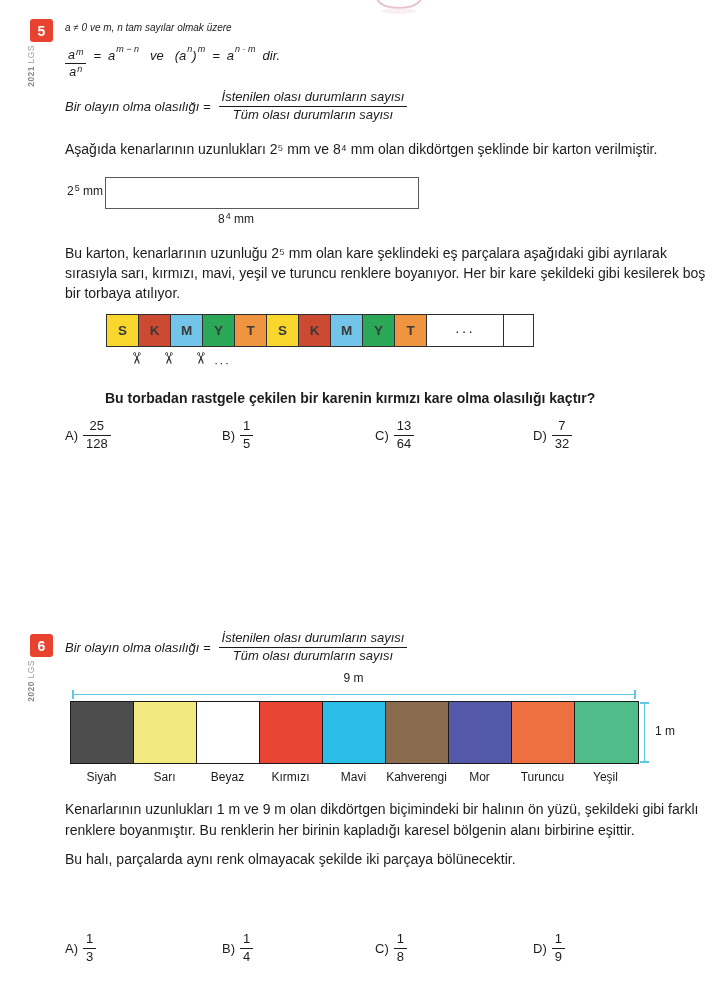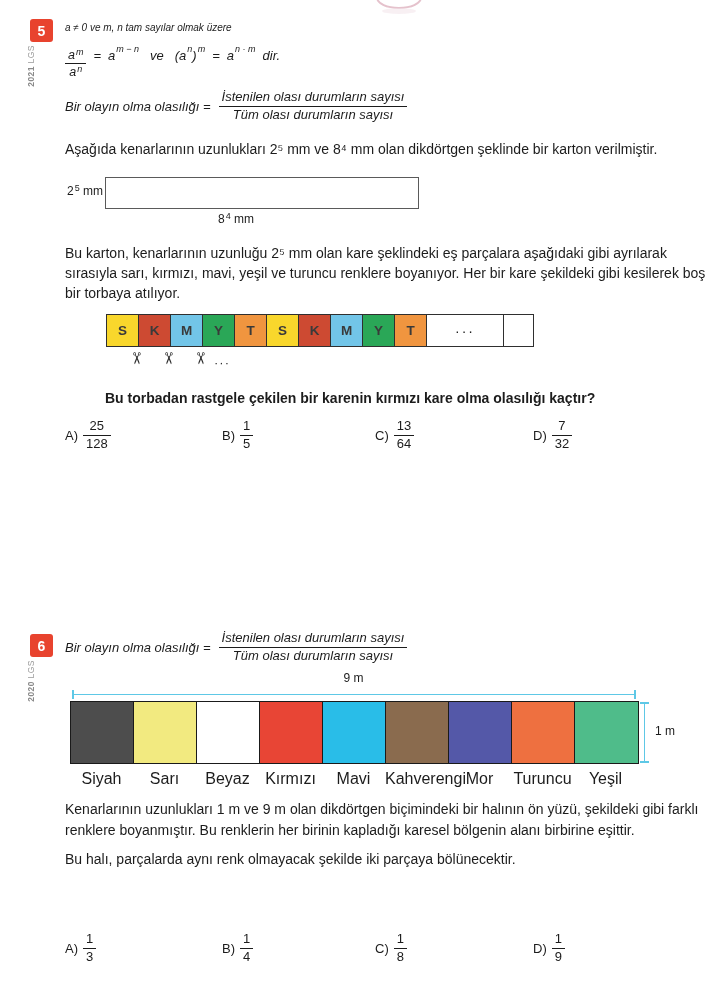--- a/index.html
+++ b/index.html
@@ -70,21 +70,21 @@
   .measure-v { position:absolute; border-left:1.6px solid #5ec8e6; }
   .measure-v:before, .measure-v:after { content:""; position:absolute; left:-5px;
     width:9px; height:1.6px; background:#5ec8e6; }
   .measure-v:before { top:0; } .measure-v:after { bottom:0; }
 
   .carpet { position:absolute; left:70px; top:701px; display:flex;
     border:1.6px solid #1a1a1a; }
   .carpet .ccell { width:63px; height:61px; border-right:1.6px solid #1a1a1a; }
   .carpet .ccell:last-of-type { border-right:none; }
   .carpet-labels { position:absolute; left:70px; top:770px; display:flex; }
-  .carpet-labels .clabel { width:63px; text-align:center; font-size:16px;
+  .carpet-labels .clabel { width:63px; text-align:center; font-size:12px;
     color:#1c1c1c; white-space:nowrap; }
 
   .para { position:absolute; font-size:14px; line-height:20px; }
 </style>
 </head>
 <body>
 
 <div class="page">
 
   <div class="deco-ellipse"></div>

